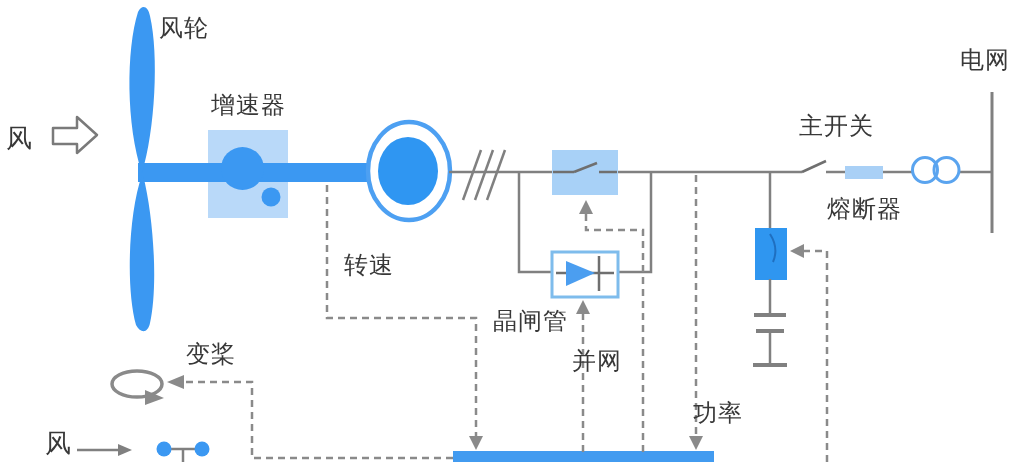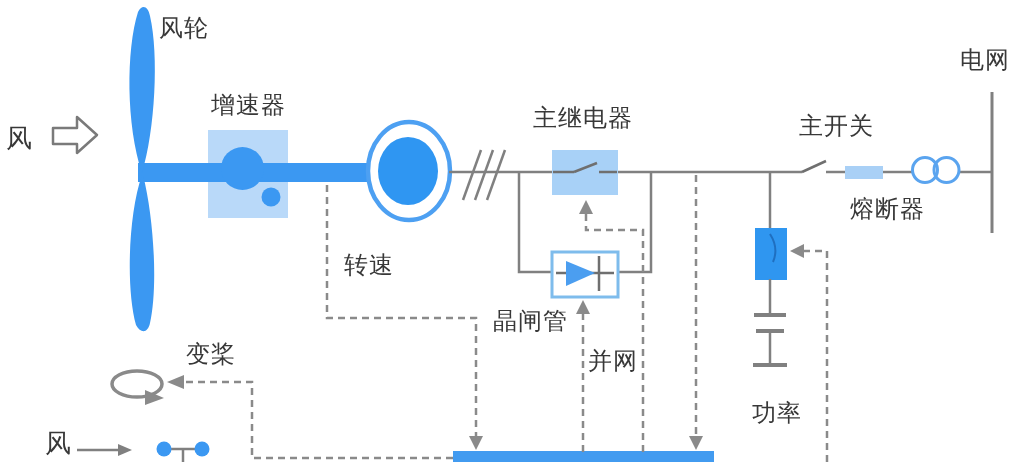--- a/index.html
+++ b/index.html
@@ -147,24 +147,23 @@
       <line x1="169" y1="449" x2="197" y2="449" stroke="#808080" stroke-width="2.5"></line>
       <line x1="183" y1="449" x2="183" y2="462" stroke="#808080" stroke-width="2.5"></line>
       <circle cx="164" cy="449" r="7.5" fill="#3B98F2"></circle>
       <circle cx="202" cy="449" r="7.5" fill="#3B98F2"></circle>
     </g>
   </svg>
 
   <div class="lbl lbl-big" style="left:6px;top:124px">风</div>
   <div class="lbl" style="left:159px;top:15px">风轮</div>
   <div class="lbl" style="left:211px;top:92px">增速器</div>
-  <div class="lbl" style="left:533px;top:105px">主继电器</div>
   <div class="lbl" style="left:493px;top:308px">晶闸管</div>
   <div class="lbl" style="left:344px;top:252px">转速</div>
-  <div class="lbl" style="left:588px;top:348px">并网</div>
-  <div class="lbl" style="left:752px;top:400px">功率</div>
+  <div class="lbl" style="left:572px;top:348px">并网</div>
+  <div class="lbl" style="left:693px;top:400px">功率</div>
   <div class="lbl" style="left:799px;top:113px">主开关</div>
-  <div class="lbl" style="left:850px;top:196px">熔断器</div>
+  <div class="lbl" style="left:827px;top:196px">熔断器</div>
   <div class="lbl" style="left:960px;top:47px">电网</div>
   <div class="lbl" style="left:186px;top:341px">变桨</div>
   <div class="lbl lbl-big" style="left:45px;top:429px">风</div>
 
 </div>
 
 </body></html>

